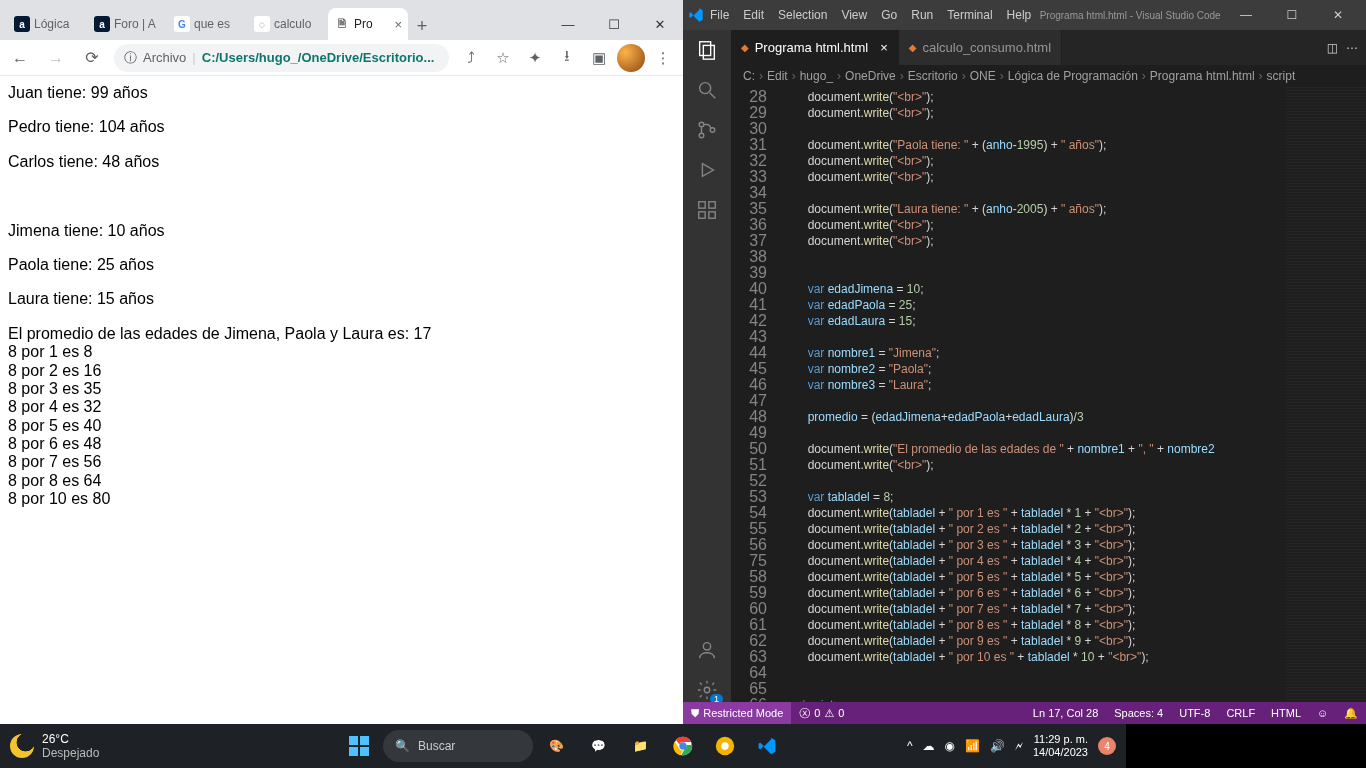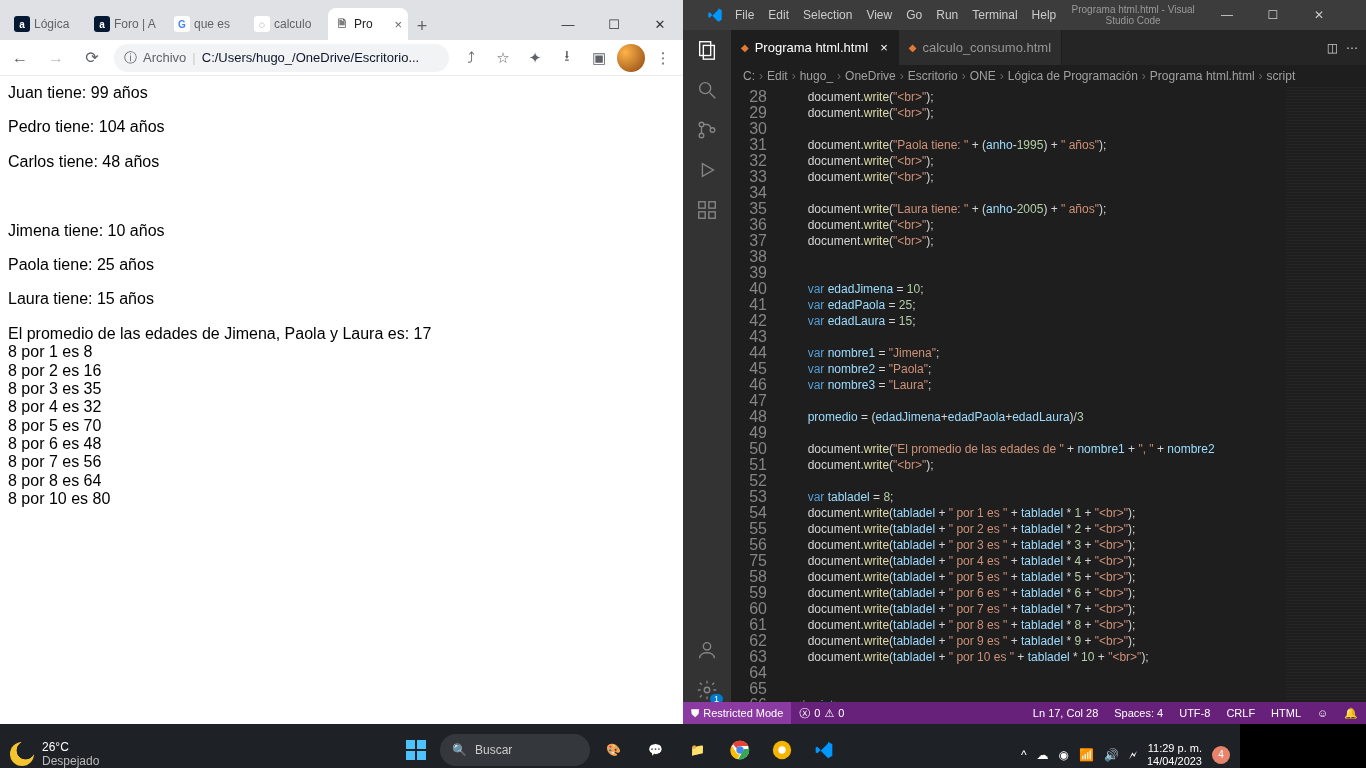--- a/index.html
+++ b/index.html
@@ -13,31 +13,31 @@
 .chrome-tab.active { background: #fff; color: #202124; }
 .chrome-tab .favicon { width: 16px; height: 16px; flex-shrink: 0; display: flex; align-items: center; justify-content: center; border-radius: 3px; font-size: 10px; font-weight: bold; }
 .chrome-tab .label { white-space: nowrap; overflow: hidden; text-overflow: ellipsis; flex: 1; }
 .chrome-tab .close { font-size: 13px; color: #666; }
 .newtab { width: 28px; height: 28px; display: flex; align-items: center; justify-content: center; color: #5f6368; font-size: 18px; }
 .chrome-wincontrols { margin-left: auto; display: flex; }
 .chrome-wincontrols div { width: 46px; height: 32px; display: flex; align-items: center; justify-content: center; color: #333; font-size: 13px; }
 .chrome-toolbar { height: 36px; background: #fff; display: flex; align-items: center; padding: 0 6px; gap: 8px; border-bottom: 1px solid #e8eaed; }
 .chrome-toolbar .nav-icon { width: 28px; height: 28px; display: flex; align-items: center; justify-content: center; color: #5f6368; font-size: 16px; border-radius: 50%; }
 .address { flex: 1; height: 28px; background: #f1f3f4; border-radius: 14px; display: flex; align-items: center; padding: 0 10px; font-size: 13px; color: #5f6368; gap: 6px; overflow: hidden; }
-.address .url { white-space: nowrap; overflow: hidden; text-overflow: ellipsis; color: #0f172a; }
+.address .url { white-space: nowrap; overflow: hidden; text-overflow: ellipsis; color: #0f766e; font-weight: bold; }
 .chrome-actions { display: flex; gap: 4px; align-items: center; }
 .chrome-actions div { width: 28px; height: 28px; display: flex; align-items: center; justify-content: center; color: #5f6368; font-size: 15px; }
 .avatar { width: 24px; height: 24px; border-radius: 50%; background: radial-gradient(circle at 30% 30%, #ffb347, #8b4513); }
 .chrome-content { flex: 1; padding: 8px; font-family: "Times New Roman", serif; font-size: 16px; color: #000; line-height: 1.15; overflow: auto; }
 .chrome-content p { margin-bottom: 16px; }
 .chrome-content .loop-line { margin-bottom: 0; }
 
 
 .vscode { position: absolute; left: 683px; top: 0; width: 683px; height: 724px; background: #1e1e1e; display: flex; flex-direction: column; color: #cccccc; font-size: 12px; }
-.vs-title { height: 30px; background: #3c3c3c; display: flex; align-items: center; padding: 0 24px; gap: 6px; }
+.vs-title { height: 30px; background: #3c3c3c; display: flex; align-items: center; padding: 0 5px; }
 .vs-logo { width: 16px; height: 16px; display:flex; align-items:center; justify-content:center; }
 .vs-logo svg { width:16px; height:16px; }
 .vs-menu { display: flex; gap: 2px; }
 .vs-menu span { padding: 4px 6px; color: #cccccc; cursor: default; }
 .vs-title-text { flex: 1; text-align: center; color: #999; font-size: 10px; }
 .vs-wincontrols { display: flex; }
 .vs-wincontrols div { width: 46px; height: 30px; display: flex; align-items: center; justify-content: center; color: #ccc; font-size: 12px; }
 .vs-body { flex: 1; display: flex; overflow: hidden; }
 .vs-activity { width: 48px; background: #333333; display: flex; flex-direction: column; align-items: center; padding-top: 8px; gap: 16px; }
 .vs-activity .act-icon { width: 24px; height: 24px; color: #858585; display: flex; align-items: center; justify-content: center; }
@@ -65,21 +65,21 @@
 .tk-n { color: #b5cea8; } 
 .tk-p { color: #d4d4d4; } 
 .tk-t { color: #808080; } 
 .vs-minimap { width: 80px; background: #1e1e1e; opacity: 0.6; background-image: repeating-linear-gradient(#2a2a2a 0 1px, transparent 1px 3px); background-size: 100% 3px; }
 .vs-status { height: 22px; background: #68217a; display: flex; align-items: center; font-size: 11px; color: #fff; }
 .vs-status .seg { padding: 0 8px; display: flex; align-items: center; gap: 4px; height: 100%; }
 .vs-status .restricted { background: #8a3aa0; }
 .vs-status .right { margin-left: auto; display: flex; }
 
 
-.taskbar { position: absolute; left: 0; bottom: 0; width: 1240px; height: 44px; background: rgba(32, 35, 40, 0.95); display: flex; align-items: flex-end; color: #fff; font-size: 12px; }
+.taskbar { position: absolute; left: 0; bottom: 0; width: 1126px; height: 44px; background: rgba(32, 35, 40, 0.95); display: flex; align-items: center; color: #fff; font-size: 12px; }
 .taskbar .weather { display: flex; align-items: center; gap: 8px; padding: 0 10px; }
 .taskbar .weather .moon { width: 24px; height: 24px; border-radius: 50%; background: radial-gradient(circle at 65% 35%, transparent 40%, #f4c430 42%); }
 .taskbar .center { position: absolute; left: 50%; transform: translateX(-50%); display: flex; align-items: center; gap: 6px; }
 .taskbar .center .tb-icon { width: 36px; height: 36px; display: flex; align-items: center; justify-content: center; border-radius: 4px; }
 .taskbar .search-box { height: 32px; width: 150px; background: rgba(255,255,255,0.1); border-radius: 16px; display: flex; align-items: center; padding: 0 12px; gap: 8px; color: #ccc; }
 .taskbar .tray { margin-left: auto; display: flex; align-items: center; gap: 10px; padding: 0 10px; }
 .taskbar .tray .clock { text-align: right; line-height: 1.2; font-size: 11px; }
 .taskbar .tray .notif { width: 18px; height: 18px; border-radius: 50%; background: #e8846b; display: flex; align-items: center; justify-content: center; font-size: 10px; }
 .winlogo { display: grid; grid-template-columns: 1fr 1fr; grid-template-rows: 1fr 1fr; gap: 2px; width: 20px; height: 20px; }
 .winlogo div { background: #4cc2ff; }
@@ -145,21 +145,21 @@
       <p>Carlos tiene: 48 años</p>
       <p>&nbsp;</p>
       <p>Jimena tiene: 10 años</p>
       <p>Paola tiene: 25 años</p>
       <p>Laura tiene: 15 años</p>
       <div>El promedio de las edades de Jimena, Paola y Laura es: 17</div>
       <div class="loop-line">8 por 1 es 8</div>
       <div class="loop-line">8 por 2 es 16</div>
       <div class="loop-line">8 por 3 es 35</div>
       <div class="loop-line">8 por 4 es 32</div>
-      <div class="loop-line">8 por 5 es 70</div>
+      <div class="loop-line">8 por 5 es 40</div>
       <div class="loop-line">8 por 6 es 48</div>
       <div class="loop-line">8 por 7 es 56</div>
       <div class="loop-line">8 por 8 es 64</div>
       <div class="loop-line">8 por 10 es 80</div>
     </div>
 </div>
 
 <div class="vscode">
   <div class="vs-title">
     <div class="vs-logo">

